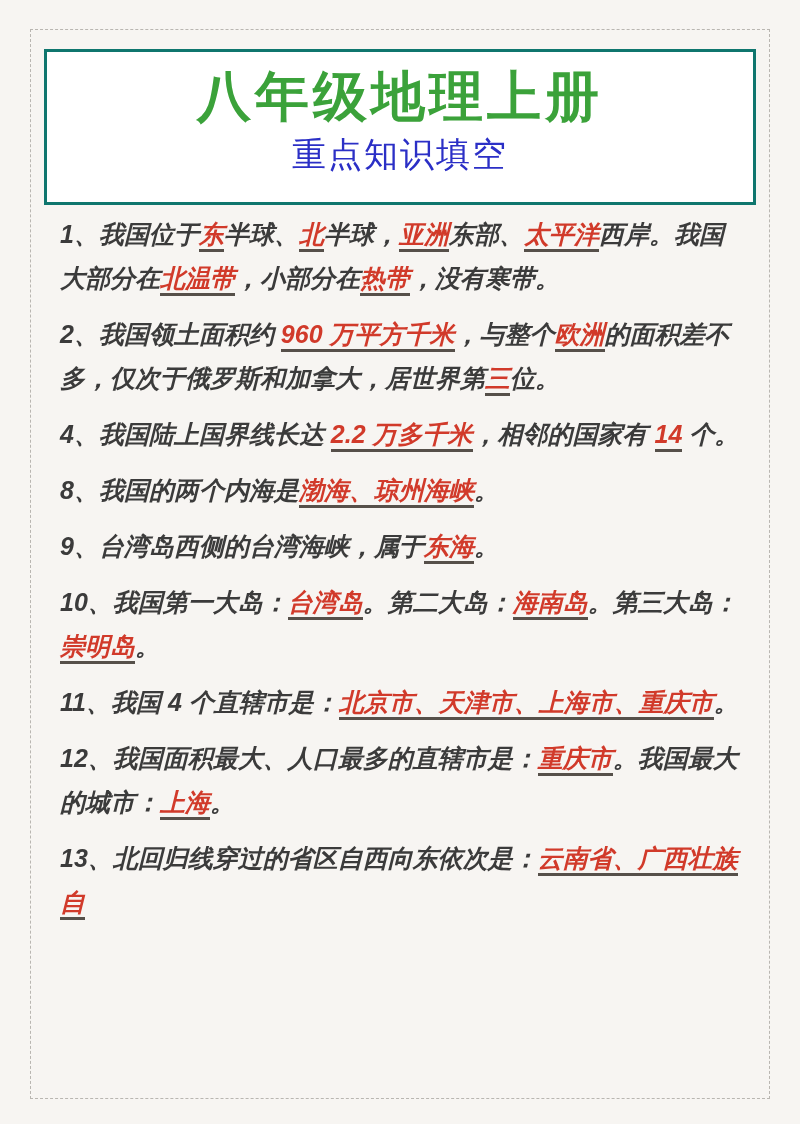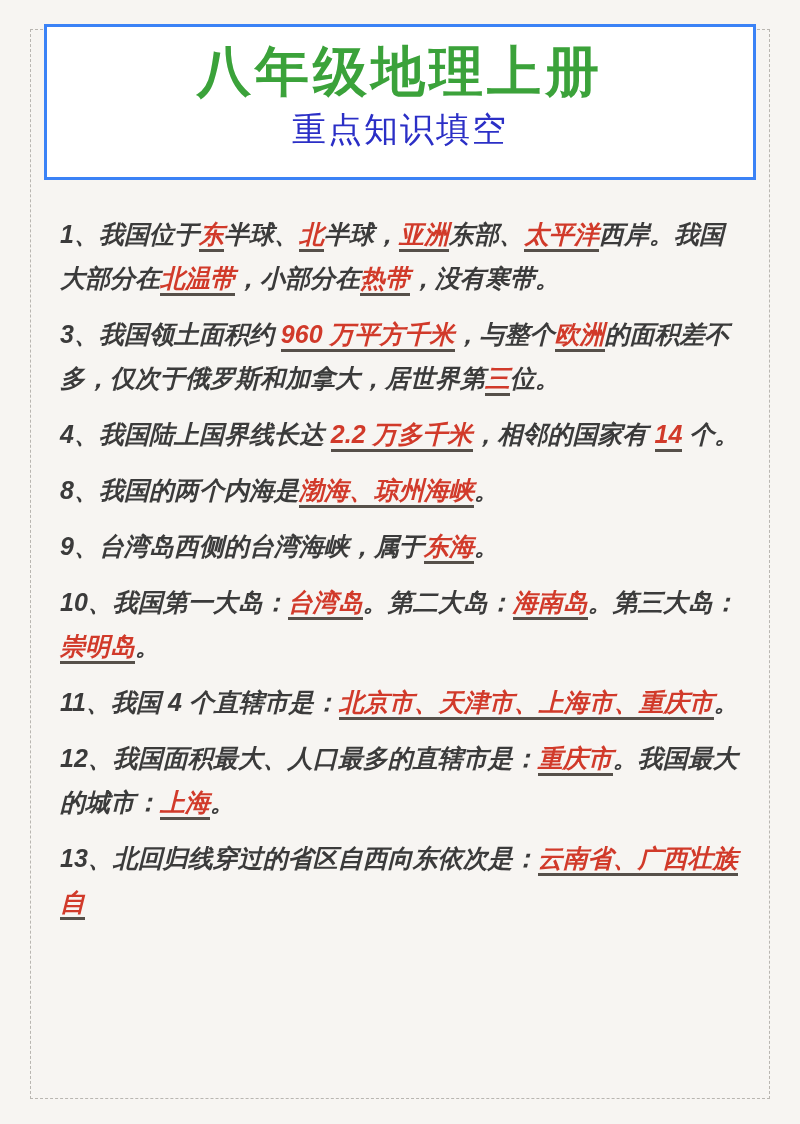--- a/index.html
+++ b/index.html
@@ -19,25 +19,25 @@
     left: 30px;
     top: 29px;
     width: 738px;
     height: 1068px;
     border: 1px dashed #b9b6b1;
     background: transparent;
   }
   .header-box {
     position: absolute;
     left: 44px;
-    top: 24px;
+    top: 49px;
     width: 706px;
     height: 150px;
     background: #ffffff;
-    border: 3px solid #3b82f6;
+    border: 3px solid #0f766e;
     text-align: center;
   }
   .page-title {
     margin: 0;
     margin-top: 14px;
     font-family: "DejaVu Serif", serif;
     font-size: 54px;
     line-height: 60px;
     font-weight: 900;
     letter-spacing: 4px;
@@ -83,21 +83,21 @@
 
 <div class="page-frame"></div>
 
 <div class="header-box">
   <h1 class="page-title">八年级地理上册</h1>
   <h2 class="page-subtitle">重点知识填空</h2>
 </div>
 
 <div class="content">
     <p class="para"><span class="plain">1、我国位于</span><span class="answer">东</span><span class="plain">半球、</span><span class="answer">北</span><span class="plain">半球，</span><span class="answer">亚洲</span><span class="plain">东部、</span><span class="answer">太平洋</span><span class="plain">西岸。我国大部分在</span><span class="answer">北温带</span><span class="plain">，小部分在</span><span class="answer">热带</span><span class="plain">，没有寒带。</span></p>
-    <p class="para"><span class="plain">3、我国领土面积约 </span><span class="answer">960 万平方千米</span><span class="plain">，与整个</span><span class="answer">欧洲</span><span class="plain">的面积差不多，仅次于俄罗斯和加拿大，居世界第</span><span class="answer">三</span><span class="plain">位。</span></p>
+    <p class="para"><span class="plain">2、我国领土面积约 </span><span class="answer">960 万平方千米</span><span class="plain">，与整个</span><span class="answer">欧洲</span><span class="plain">的面积差不多，仅次于俄罗斯和加拿大，居世界第</span><span class="answer">三</span><span class="plain">位。</span></p>
     <p class="para"><span class="plain">4、我国陆上国界线长达 </span><span class="answer">2.2 万多千米</span><span class="plain">，相邻的国家有 </span><span class="answer">14</span><span class="plain"> 个。</span></p>
     <p class="para"><span class="plain">8、我国的两个内海是</span><span class="answer">渤海、琼州海峡</span><span class="plain">。</span></p>
     <p class="para"><span class="plain">9、台湾岛西侧的台湾海峡，属于</span><span class="answer">东海</span><span class="plain">。</span></p>
     <p class="para"><span class="plain">10、我国第一大岛：</span><span class="answer">台湾岛</span><span class="plain">。第二大岛：</span><span class="answer">海南岛</span><span class="plain">。第三大岛：</span><span class="answer">崇明岛</span><span class="plain">。</span></p>
     <p class="para"><span class="plain">11、我国 4 个直辖市是：</span><span class="answer">北京市、天津市、上海市、重庆市</span><span class="plain">。</span></p>
     <p class="para"><span class="plain">12、我国面积最大、人口最多的直辖市是：</span><span class="answer">重庆市</span><span class="plain">。我国最大的城市：</span><span class="answer">上海</span><span class="plain">。</span></p>
     <p class="para"><span class="plain">13、北回归线穿过的省区自西向东依次是：</span><span class="answer">云南省、广西壮族自</span></p>
   </div>
 
 </body></html>

